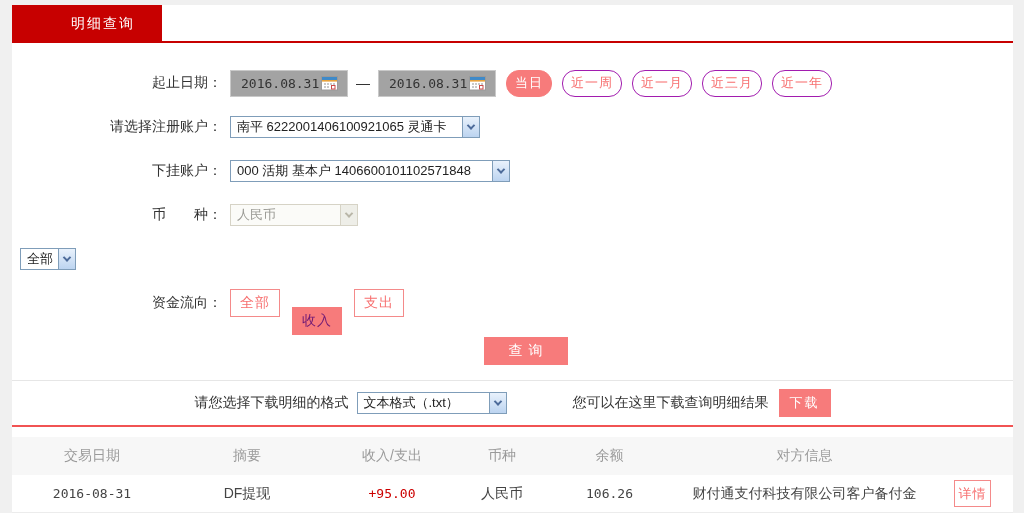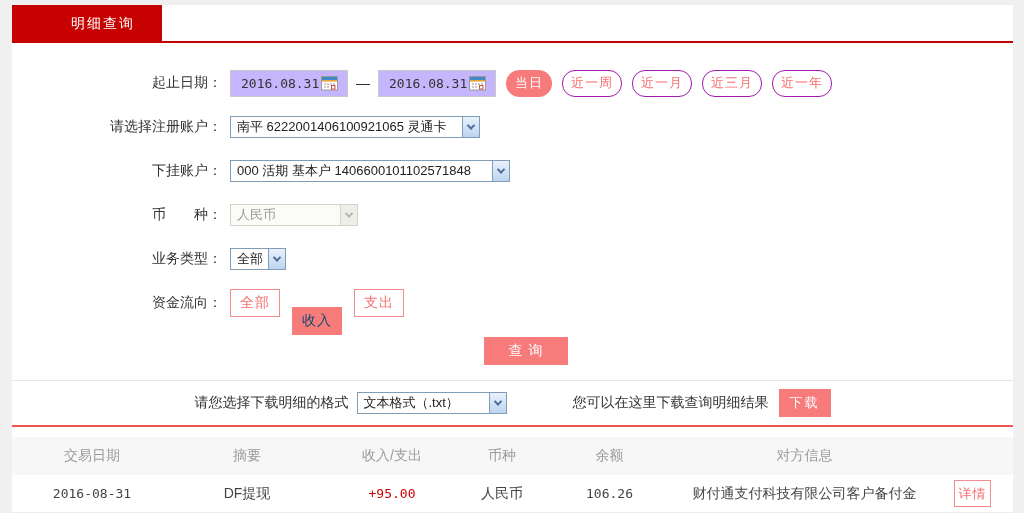--- a/index.html
+++ b/index.html
@@ -21,21 +21,21 @@
     background:#c70000; color:#fff; display:flex; align-items:center; justify-content:center;
     font-size:14px; letter-spacing:2px; cursor:pointer;padding-left:32px;
   }
   
   .form { padding-top:26px; }
   .frow { display:flex; align-items:center; margin-bottom:16px; height:28px; }
   .flabel { width:210px; text-align:right; color:#333; flex:none; white-space:pre; }
   .fctrl { margin-left:8px; display:flex; align-items:center; }
 
   .datebox {
-    width:118px; height:27px; border:1px solid #c9c9c9; background:#c4b5fd;
+    width:118px; height:27px; border:1px solid #c9c9c9; background:#a3a3a3;
     display:flex; align-items:center; padding:0 4px 0 10px;
   }
   .datebox input {
     border:none; outline:none; width:78px; font-size:13px; color:#333;
     font-family:"DejaVu Sans Mono","Liberation Mono",monospace; background:transparent;
   }
   .cal { flex:none; cursor:pointer; margin-left:2px; display:block; }
   .dash { margin:0 8px; color:#333; }
 
   .qbtn {
@@ -66,21 +66,21 @@
   .w-sub { width:280px; }
   .w-cur { width:128px; }
   .w-biz { width:56px; }
   .w-fmt { width:150px; }
 
   .fbtn {
     height:28px; min-width:46px; padding:0 9px; margin-right:12px; font-size:14px;
     display:inline-flex; align-items:center; justify-content:center; cursor:pointer; letter-spacing:1px;
   }
   .fbtn.outline { background:#fff; color:#f76f6f; border:1px solid #f48a8a; }
-  .fbtn.filled { background:#f77b7b; color:#0c4a6e; border:1px solid #f77b7b;margin-top:36px; }
+  .fbtn.filled { background:#f77b7b; color:#701a75; border:1px solid #f77b7b;margin-top:36px; }
 
   .query-wrap { display:flex; justify-content:center; margin-top:20px;padding-left:26px; }
   .query-btn {
     width:84px; height:28px; background:#f77b7b; color:#fff; border:none;
     font-size:14px; letter-spacing:6px; padding-left:6px; cursor:pointer;
     display:flex; align-items:center; justify-content:center;
   }
 
   
   .hdiv { height:1px; background:#e6e6e6; margin-top:15px; }
@@ -198,21 +198,20 @@
         <div class="xpsel disabled w-cur">
           <span class="val">人民币</span>
           <span class="arrowbtn">
               <span class="chev"></span>
             </span>
         </div>
       </div>
     </div>
 
     <div class="frow">
-      <div class="flabel">业务类型：</div>
       <div class="fctrl">
         <div class="xpsel w-biz">
           <span class="val">全部</span>
           <span class="arrowbtn">
               <span class="chev"></span>
             </span>
         </div>
       </div>
     </div>
 

